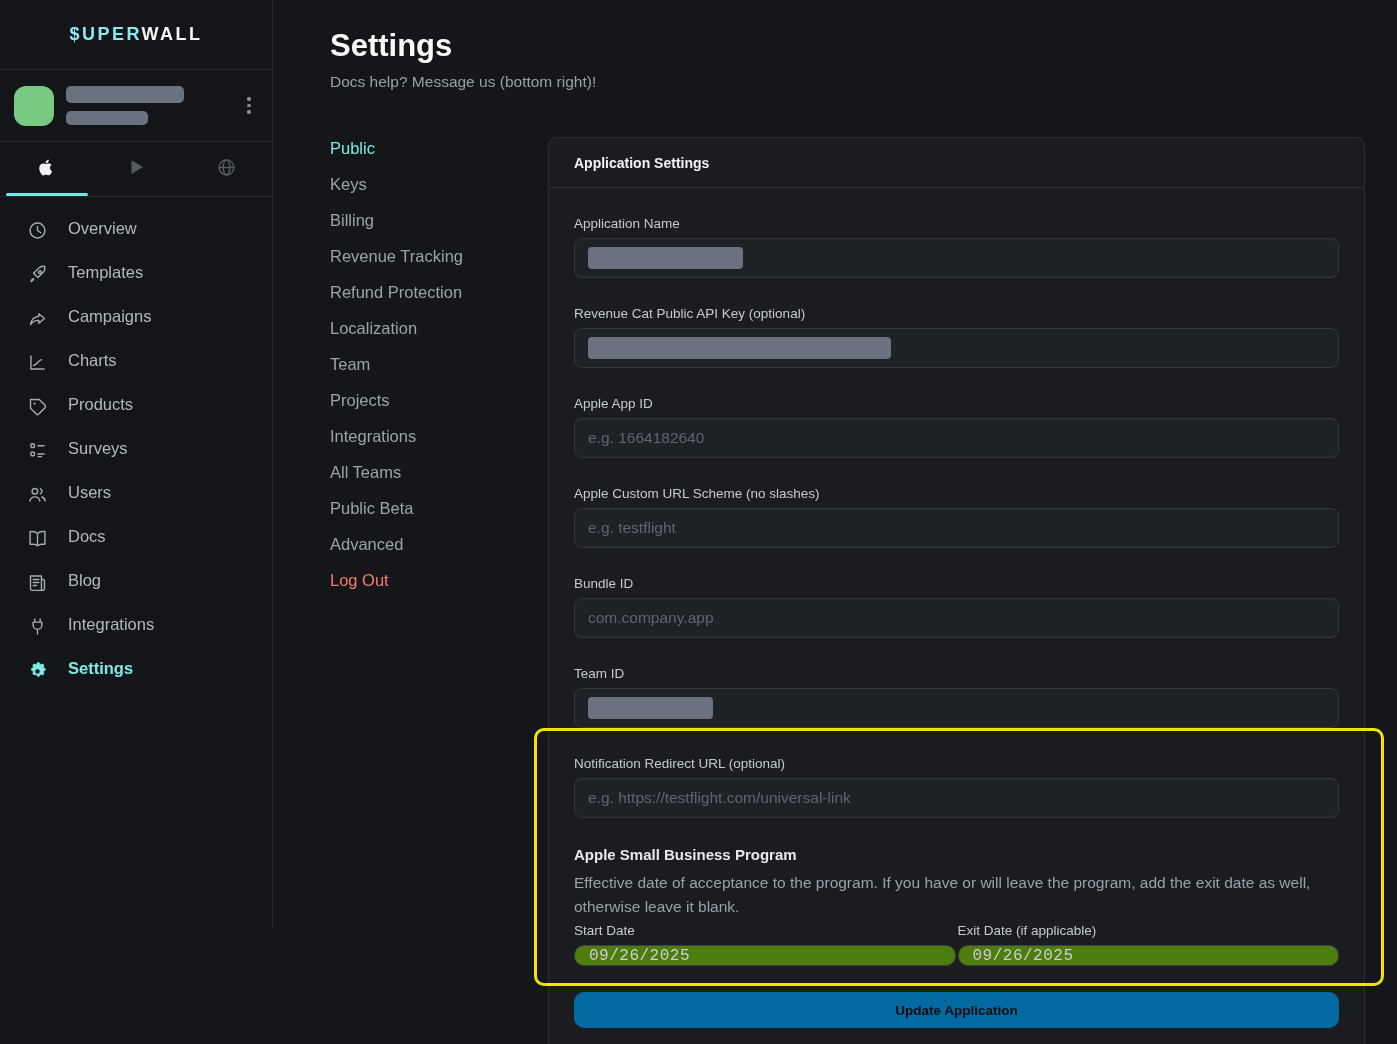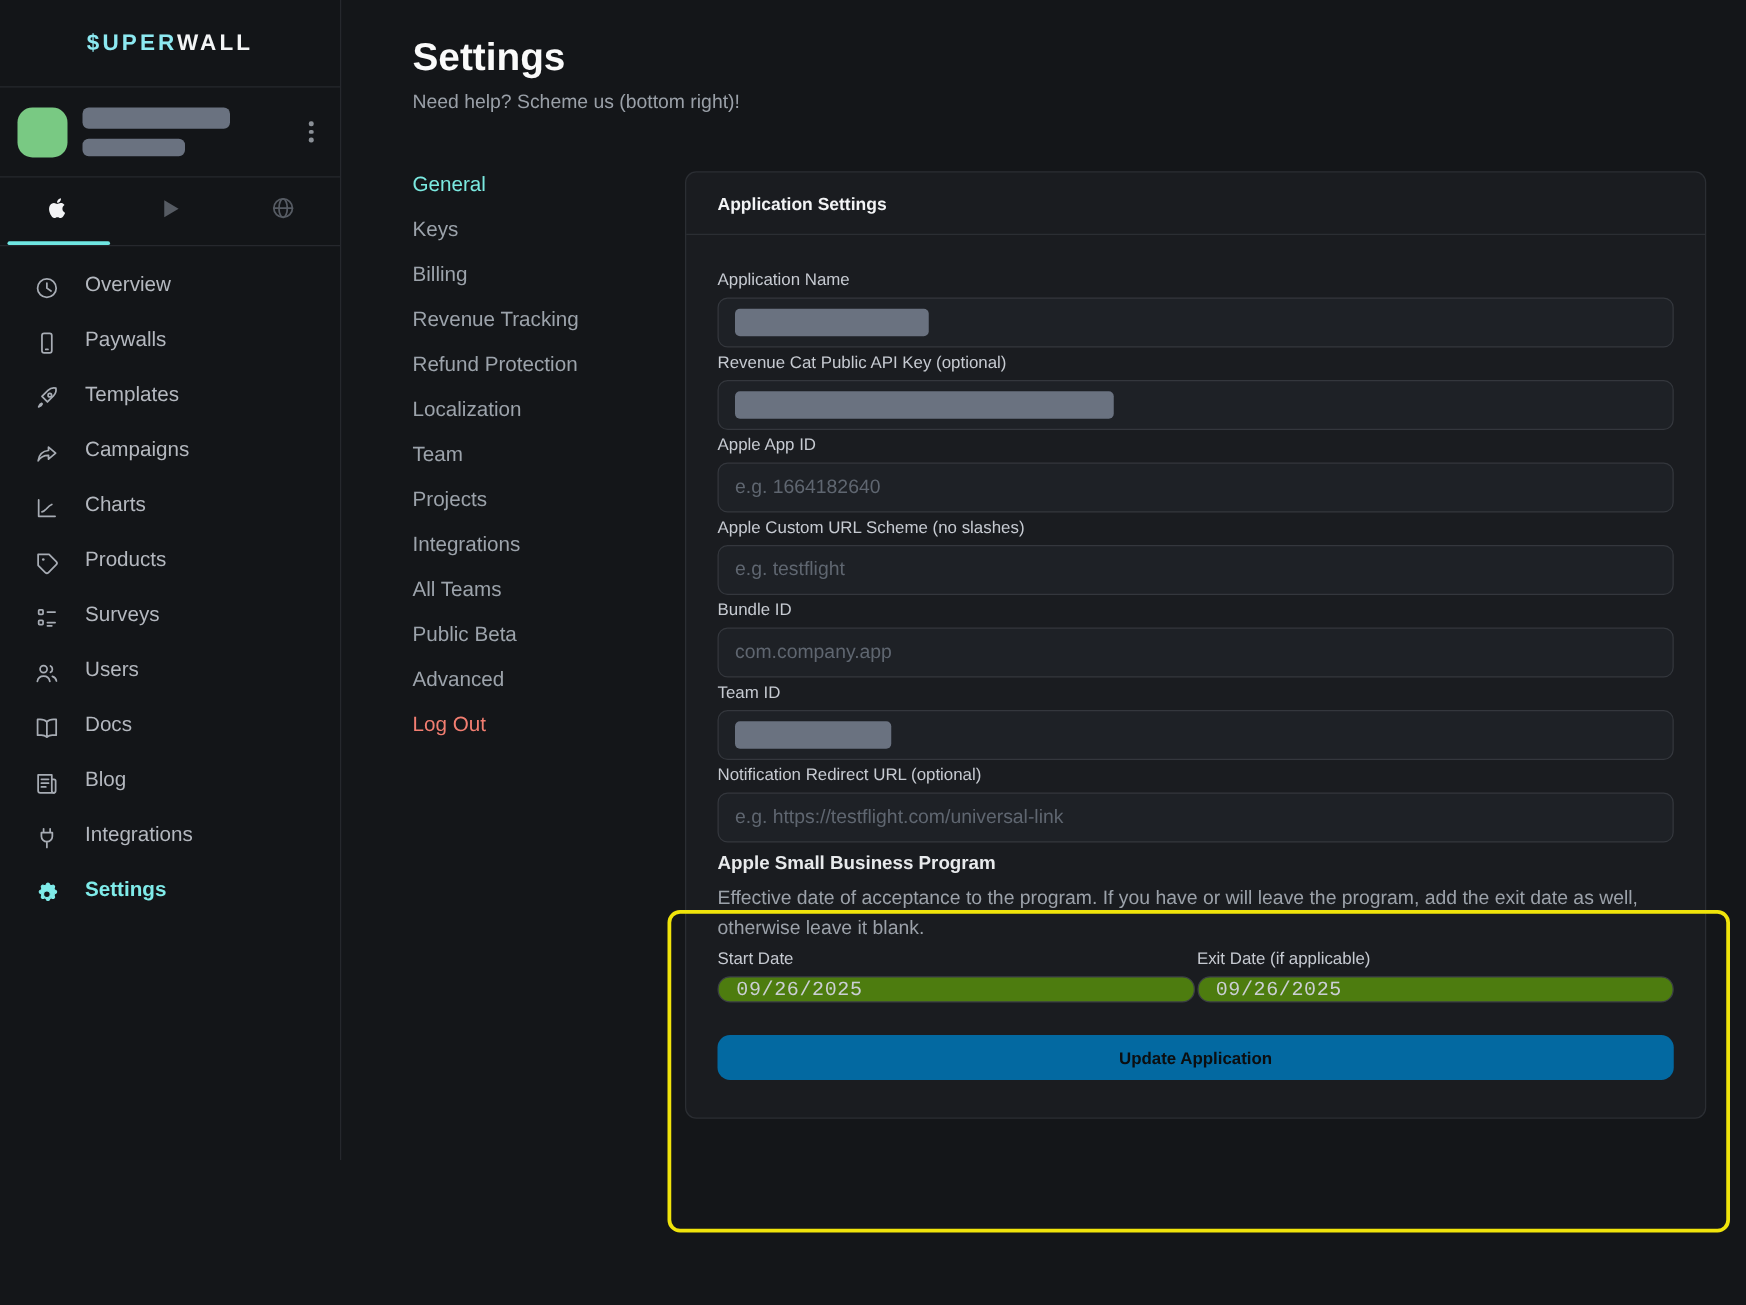--- a/index.html
+++ b/index.html
@@ -75,21 +75,21 @@
     position:absolute; left:548px; top:137px; width:817px;
     background:#1A1C20; border:1px solid #2B2E33; border-radius:9px;
   }
   .card-header {
     height:50px; display:flex; align-items:center; padding:0 25px;
     border-bottom:1px solid #2B2E33;
     font-size:14px; font-weight:700; color:#F2F3F5;
   }
   .card-body { padding:28px 25px 30px 25px; }
 
-  .fgroup { margin-bottom:4px; }
+  .fgroup { margin-bottom:28px; }
   .flabel { font-size:13.5px; color:#C6CAD1; margin-bottom:7px; }
   .finput {
     height:40px; width:100%; background:#1E2126; border:1px solid #34373D;
     border-radius:8px; display:flex; align-items:center; padding:2px 13px;
     font-size:15.5px; color:#C9CDD2;
   }
   input.finput { outline:none; font-family:"Liberation Sans", sans-serif; }
   input.finput::placeholder { color:#5F6670; opacity:1; }
   .redact-in { height:22px; border-radius:4px; }
   .w155 { width:155px; } .w303 { width:303px; } .w125 { width:125px; }
@@ -173,29 +173,20 @@
           <svg class="ic" viewBox="0 0 24 24">
             <circle cx="12" cy="12" r="8.5"></circle>
             <path d="M12 7.5V12l3.8 2.6"></path>
           </svg>
         </span>
       <span>Overview</span>
     </div>
     <div class="nav-item">
       <span class="nicon">
           <svg class="ic" viewBox="0 0 24 24">
-            <rect x="7.5" y="3" width="9" height="18" rx="2"></rect>
-            <path d="M11 17.8h2"></path>
-          </svg>
-        </span>
-      <span>Paywalls</span>
-    </div>
-    <div class="nav-item">
-      <span class="nicon">
-          <svg class="ic" viewBox="0 0 24 24">
             <path d="M13 5c2-2 5-2.7 7.2-2.2.5 2.2-.2 5.2-2.2 7.2l-5.5 5.5-5-5L13 5z"></path>
             <circle cx="14.7" cy="9.3" r="1.6"></circle>
             <path d="M7.2 16.8c-1.6.5-2.7 3.2-2.7 3.2s2.7-1.1 3.2-2.7"></path>
           </svg>
         </span>
       <span>Templates</span>
     </div>
     <div class="nav-item">
       <span class="nicon">
           <svg class="ic" viewBox="0 0 24 24">
@@ -275,24 +266,24 @@
             <path fill="#7FEBE9" d="M11.49 2.17c.38-1.56 2.6-1.56 2.98 0a1.53 1.53 0 002.29.95c1.37-.84 2.94.73 2.1 2.1a1.53 1.53 0 00.95 2.29c1.56.38 1.56 2.6 0 2.98a1.53 1.53 0 00-.95 2.29c.84 1.37-.73 2.94-2.1 2.1a1.53 1.53 0 00-2.29.95c-.38 1.56-2.6 1.56-2.98 0a1.53 1.53 0 00-2.29-.95c-1.37.84-2.94-.73-2.1-2.1a1.53 1.53 0 00-.95-2.29c-1.56-.38-1.56-2.6 0-2.98a1.53 1.53 0 00.95-2.29c-.84-1.37.73-2.94 2.1-2.1.9.55 2.07.06 2.29-.95z" transform="translate(0 1.8)"></path>
             <circle cx="12" cy="13.1" r="3" fill="#131518"></circle>
           </svg>
         </span>
       <span>Settings</span>
     </div>
   </nav>
 </aside>
 
 <h1 class="page-title">Settings</h1>
-<p class="page-subtitle">Need help? Scheme us (bottom right)!</p>
+<p class="page-subtitle">Docs help? Message us (bottom right)!</p>
 
 <nav class="subnav">
-  <div class="subnav-item active">General</div>
+  <div class="subnav-item active">Public</div>
   <div class="subnav-item">Keys</div>
   <div class="subnav-item">Billing</div>
   <div class="subnav-item">Revenue Tracking</div>
   <div class="subnav-item">Refund Protection</div>
   <div class="subnav-item">Localization</div>
   <div class="subnav-item">Team</div>
   <div class="subnav-item">Projects</div>
   <div class="subnav-item">Integrations</div>
   <div class="subnav-item">All Teams</div>
   <div class="subnav-item">Public Beta</div>

